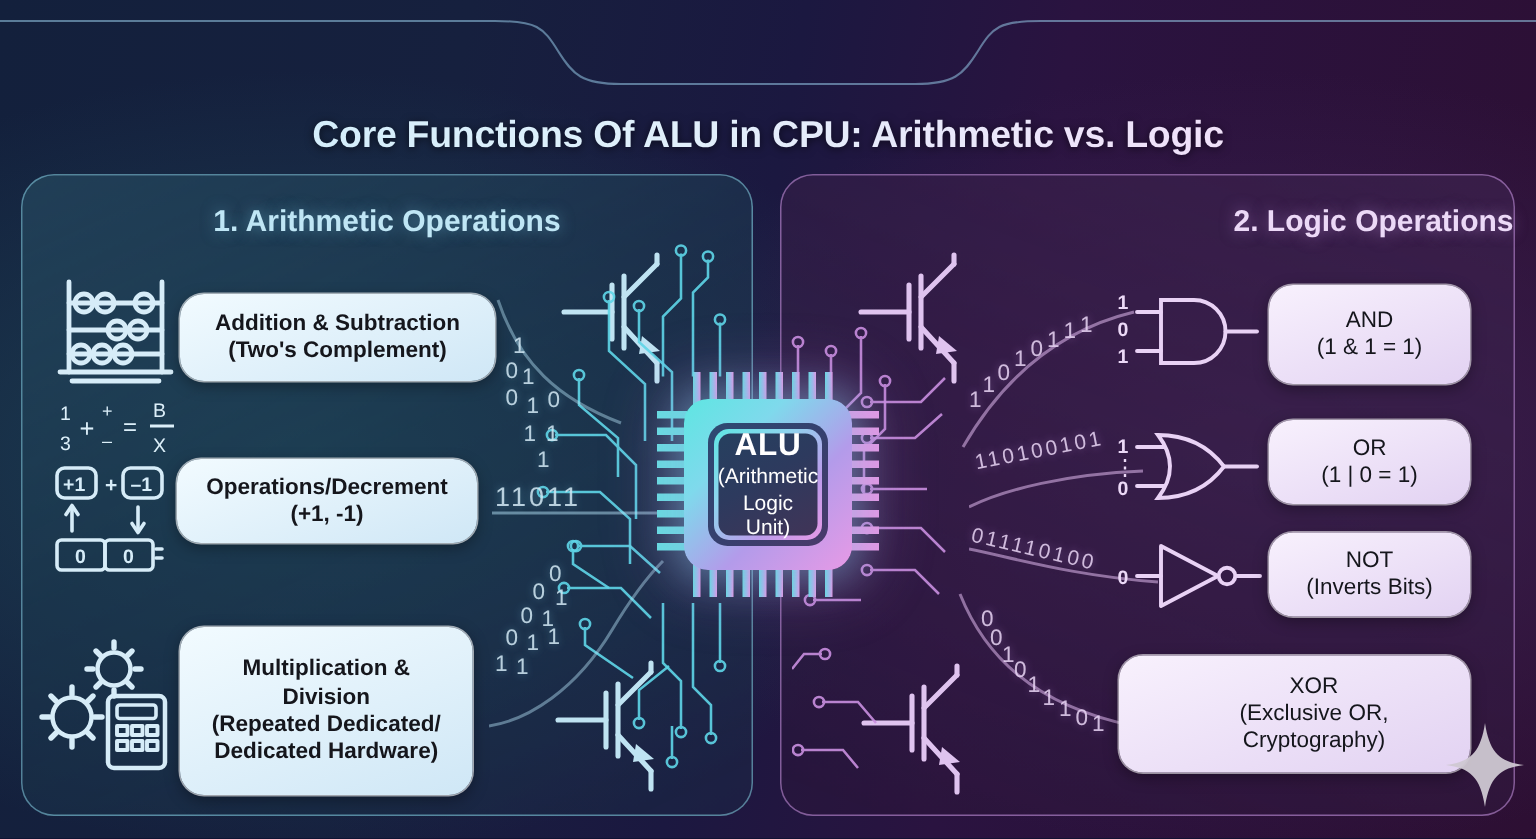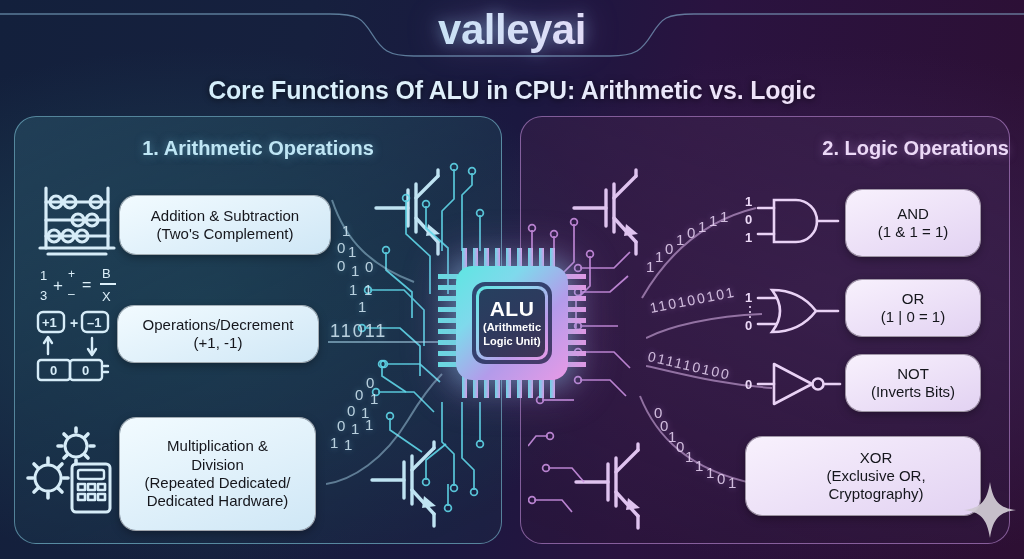--- a/index.html
+++ b/index.html
@@ -61,20 +61,21 @@
   
   .card {
     position:absolute; border-radius:16px;
     display:flex; align-items:center; justify-content:center; text-align:center;
     font-size:15px; line-height:1.22; color:#15161c;
     padding:7px 10px;
   }
   .card-l {
     background:linear-gradient(160deg,#f2fbff 0%,#dff0fa 55%,#cfe7f6 100%);
     box-shadow:0 0 0 1px rgba(255,255,255,0.6), 0 3px 10px rgba(0,0,0,0.35);
+    font-weight:bold;
   }
   .card-r {
     background:linear-gradient(160deg,#f8f1fd 0%,#ece0f7 55%,#e2d2f2 100%);
     box-shadow:0 0 0 1px rgba(255,255,255,0.55), 0 3px 10px rgba(0,0,0,0.35);
   }
   .card span { display:block; }
 
   
   #card-add  { left:120px; top:196px; width:210px; height:58px; }
   #card-inc  { left:118px; top:306px; width:200px; height:56px; }
@@ -116,37 +117,36 @@
     background:linear-gradient(135deg,#5ee6e2 0%,#8fd4ee 35%,#bb9ceb 70%,#e79ae6 100%);
     padding:3px;
   }
   .chip-face {
     width:100%; height:100%; border-radius:8px;
     background:linear-gradient(150deg,#26405f 0%,#2d3a5e 45%,#413457 100%);
     display:flex; flex-direction:column; align-items:center; justify-content:center;
     color:#fff; text-align:center;
   }
   .chip-face .t1 { font-size:21px; font-weight:700; letter-spacing:.5px; line-height:1.05; }
-  .chip-face .t2 { font-size:11px; font-weight:700; line-height:1.18; margin-top:1px; }
+  .chip-face .t2 { font-size:14px; font-weight:400; line-height:1.18; margin-top:1px; }
 
   .sparkle { position:absolute; left:962px; top:480px; width:56px; height:60px; }
   .trace { fill:none; }
   svg { display:block; }
 </style>
 </head>
 <body>
 
 <div id="stage">
 
   <svg class="hdr-svg" viewBox="0 0 1024 70">
     <path d="M0,14 H330 C358,14 362,18 372,34 C382,50 388,56 414,56 H610
              C636,56 642,50 652,34 C662,18 666,14 694,14 H1024" stroke="rgba(150,200,230,0.55)" stroke-width="1.4" class="trace"></path>
   </svg>
 
-  <div class="logo">valleyai</div>
 
   <div class="title">Core Functions Of ALU in CPU: Arithmetic vs. Logic</div>
 
   <div class="panel panel-left">
     <div class="panel-head">1. Arithmetic Operations</div>
   </div>
 
   <div class="panel panel-right">
     <div class="panel-head">2. Logic Operations</div>
   </div>

